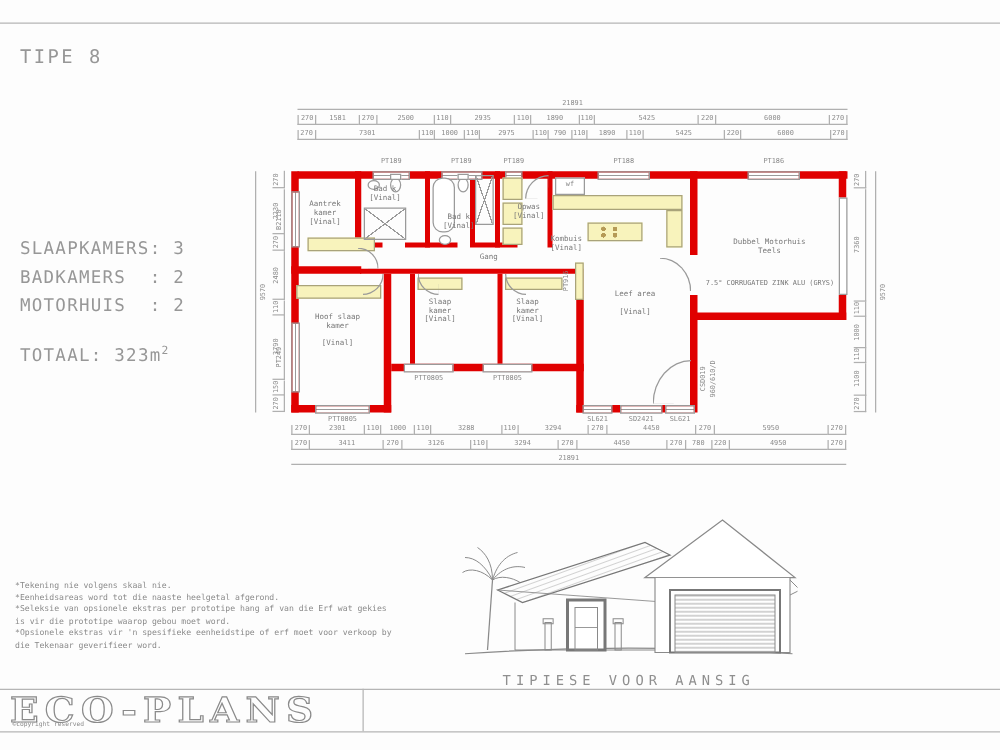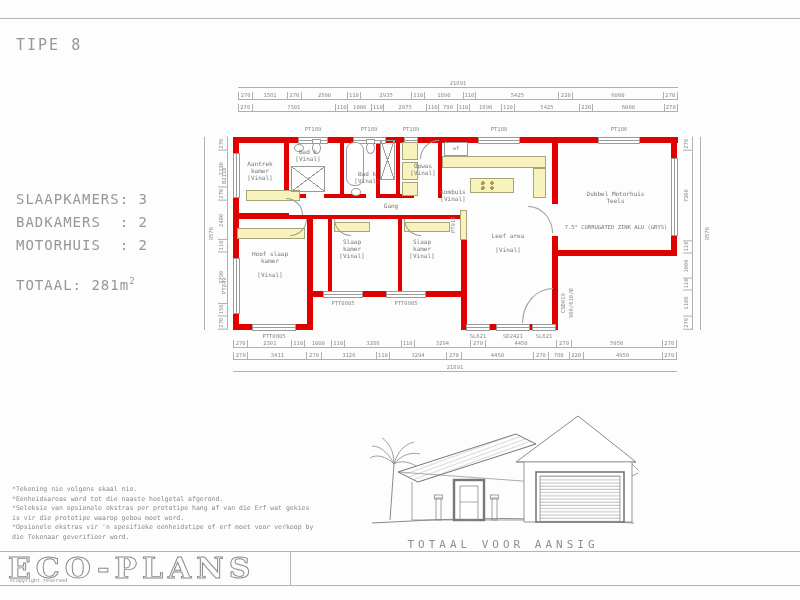--- a/index.html
+++ b/index.html
@@ -46,38 +46,38 @@
   .vtotal{position:absolute;display:flex;align-items:center;justify-content:center;
           border-left:1px solid #b0b0b0;z-index:1}
   .vtotal span{writing-mode:vertical-rl;transform:rotate(180deg);font-size:5.5px;color:#8a8a8a}
 
   
   #elev{position:absolute;left:368px;top:402px;width:270px;height:132px}
   .elev-caption{position:absolute;left:368px;top:538px;width:270px;text-align:center;
                 font-size:11px;letter-spacing:4px;color:#8f8f8f}
 
   
-  .notes{position:absolute;left:12px;top:485px;font-size:6.5px;line-height:9.5px;color:#8a8a8a;white-space:pre-line}
+  .notes{position:absolute;left:12px;top:464px;font-size:6.5px;line-height:9.5px;color:#8a8a8a;white-space:pre-line}
   .logo{position:absolute;left:8px;top:551px;font-family:"DejaVu Serif",serif;font-weight:bold;
         font-size:30px;letter-spacing:5px;color:transparent;-webkit-text-stroke:1px #8a8a8a;transform:scaleY(.92)}
   .copyright{position:absolute;left:10px;top:577px;font-size:5px;color:#8a8a8a}
 </style>
 </head>
 <body>
 
 <div class="line-h" style="left:0;top:18px;width:800px"></div>
 <div class="line-h" style="left:0;top:551px;width:800px"></div>
 <div class="line-h" style="left:0;top:585px;width:800px"></div>
 <div class="line-v" style="left:290px;top:551px;height:34px"></div>
 
 <div class="sheet-title">TIPE 8</div>
 <div class="specs">SLAAPKAMERS: 3
 BADKAMERS  : 2
 MOTORHUIS  : 2</div>
-<div class="total"><span>TOTAAL:</span><span>  281m</span><sup>2</sup></div>
+<div class="total"><span>TOTAAL:</span><span>  323m</span><sup>2</sup></div>
 
 <div id="plan">
 
   <div class="dimtotal" style="left:10px;top:2px;width:440px">21891</div>
   <div class="dimrow" style="left:10px;top:14px;width:440px">
       <span style="flex-grow: 270;">270</span>
       <span style="flex-grow: 1581;">1581</span>
       <span style="flex-grow: 270;">270</span>
       <span style="flex-grow: 2500;">2500</span>
       <span style="flex-grow: 150;">110</span>
@@ -320,21 +320,21 @@
   <rect x="124" y="96" width="5" height="22" fill="none" stroke="#8a8a8a" stroke-width="0.8"></rect>
   <rect x="122.5" y="93" width="8" height="4" fill="none" stroke="#8a8a8a" stroke-width="0.8"></rect>
 
   <polygon points="148,60 210,14 268,60" fill="#fff" stroke="#8a8a8a" stroke-width="1"></polygon>
   <polyline points="156,60 156,120 264,120 264,60" fill="#fff" stroke="#8a8a8a" stroke-width="0.9"></polyline>
   <line x1="148" y1="60" x2="268" y2="60" stroke="#8a8a8a" stroke-width="0.7"></line>
   <rect x="168" y="70" width="88" height="50" fill="#fff" stroke="#777" stroke-width="1.6"></rect>
   <rect x="172" y="74" width="80" height="46" fill="url(#ribs)" stroke="#8a8a8a" stroke-width="0.8"></rect>
   <path d="M264 62 L272 70 L264 74" fill="none" stroke="#8a8a8a" stroke-width="0.8"></path>
 </svg>
-<div class="elev-caption">TOTAAL VOOR AANSIG</div>
+<div class="elev-caption">TIPIESE VOOR AANSIG</div>
 
 <div class="notes">*Tekening nie volgens skaal nie.
 *Eenheidsareas word tot die naaste heelgetal afgerond.
 *Seleksie van opsionele ekstras per prototipe hang af van die Erf wat gekies
 is vir die prototipe waarop gebou moet word.
 *Opsionele ekstras vir 'n spesifieke eenheidstipe of erf moet voor verkoop by
 die Tekenaar geverifieer word.
 </div>
 
 <div class="logo">ECO-PLANS</div>

